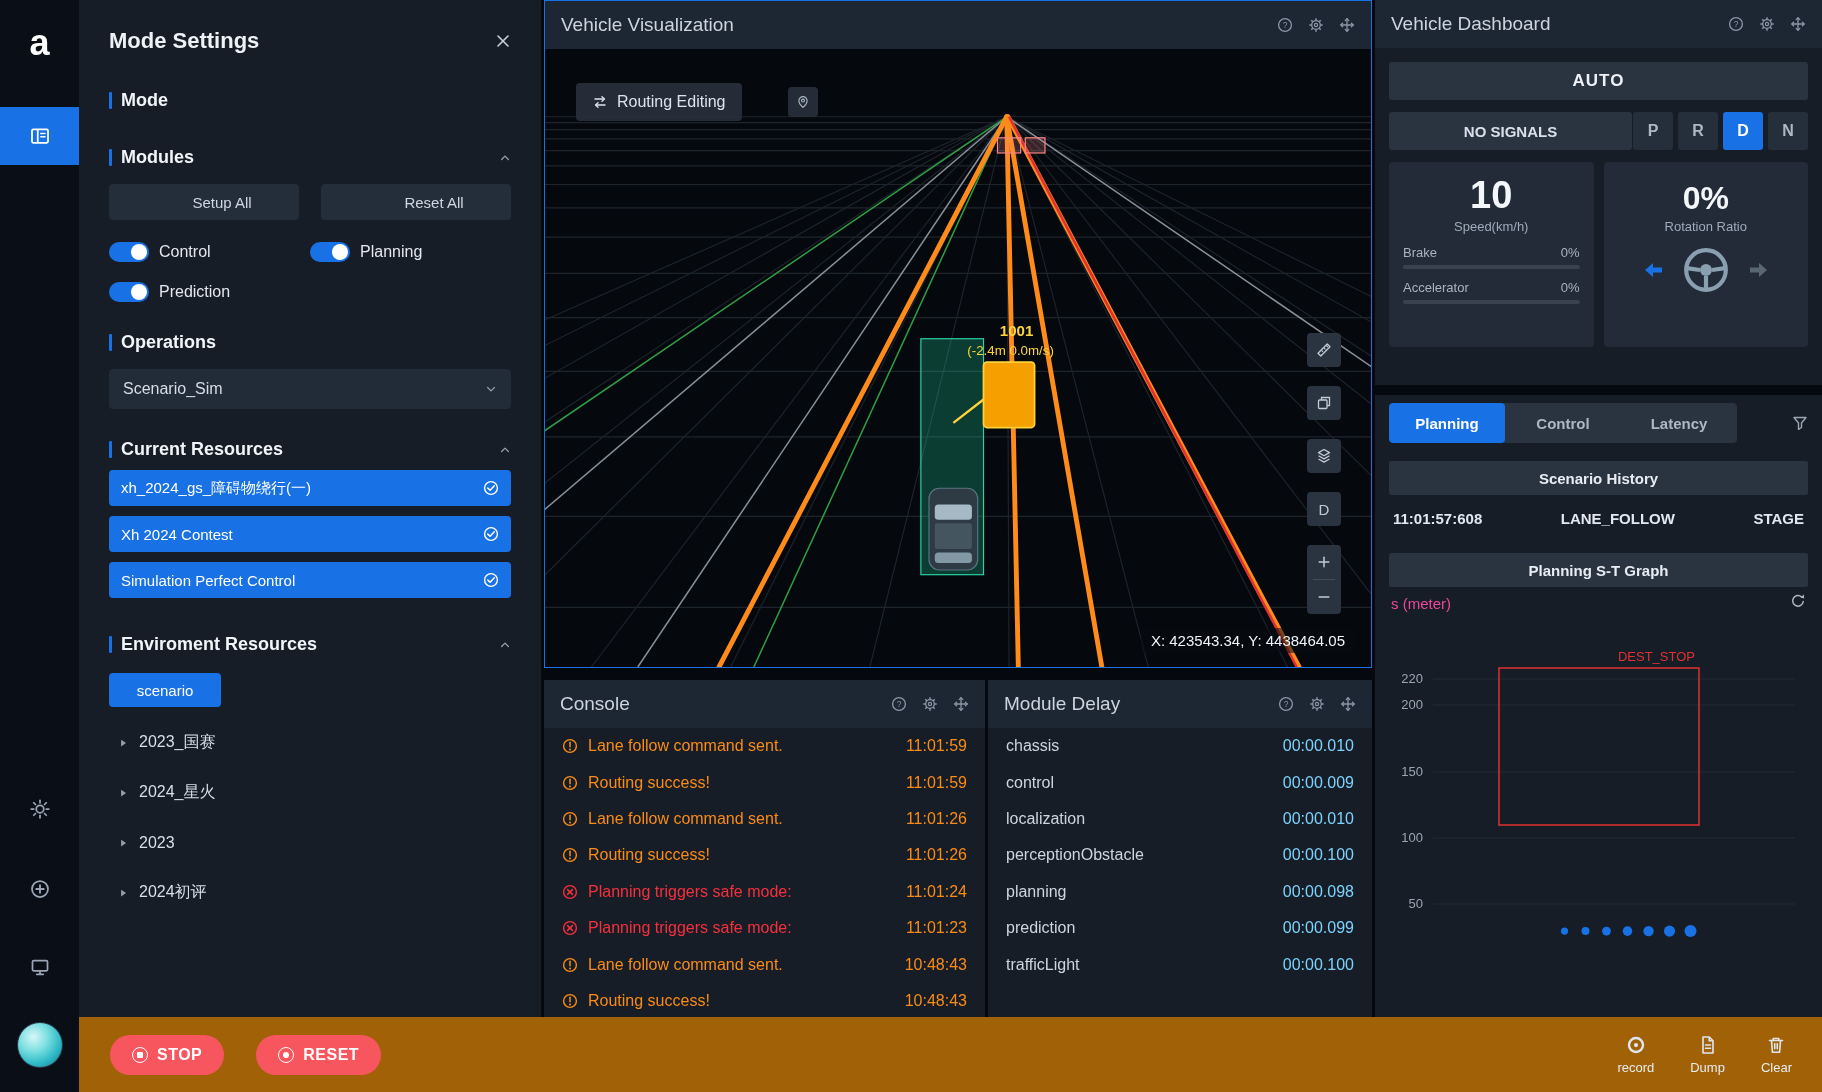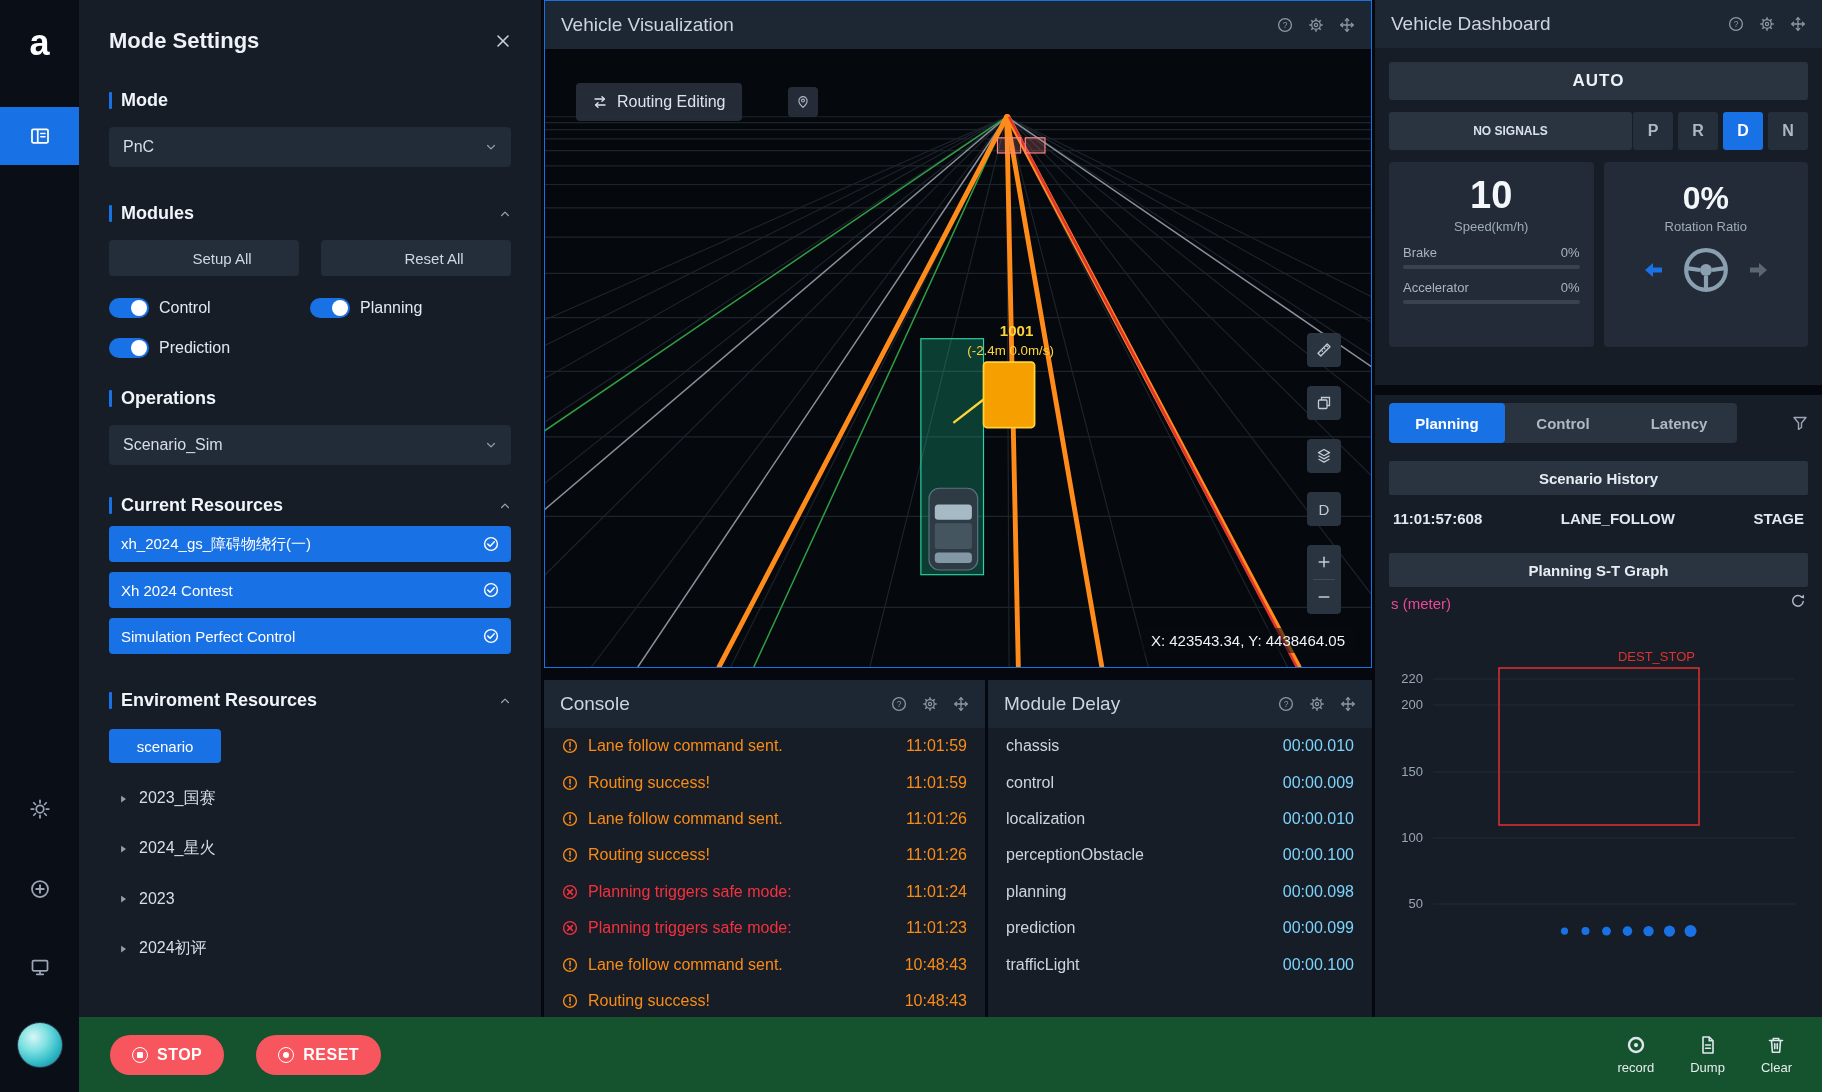--- a/index.html
+++ b/index.html
@@ -77,21 +77,21 @@
   .log-time{ color:var(--warn); }
   .dl-row{ display:flex; align-items:center; justify-content:space-between; padding:0 18px; height:36.4px; font-size:16px; }
   .dl-name{ color:#cdd5df; }
   .dl-val{ color:#7dd3fc; }
 
   
   .dash-panel{ position:absolute; left:1375px; top:0; width:447px; height:385px; background:var(--panel); overflow:hidden; }
   .dash-body{ padding:14px 14px 0; }
   .auto-bar{ height:38px; background:var(--strip); border-radius:3px; display:flex; align-items:center; justify-content:center; font-size:17px; font-weight:600; letter-spacing:1px; color:#eef2f7; }
   .signals-row{ display:flex; margin-top:12px; }
-  .no-signals{ width:243px; height:38px; background:var(--strip); border-radius:3px; display:flex; align-items:center; justify-content:center; font-size:12px; font-weight:700; color:#d9e0e9; }
+  .no-signals{ width:243px; height:38px; background:var(--strip); border-radius:3px; display:flex; align-items:center; justify-content:center; font-size:15px; font-weight:700; color:#d9e0e9; }
   .gears{ margin-left:auto; display:flex; gap:5px; }
   .gear{ width:40px; height:38px; background:#252f3c; border-radius:3px; display:flex; align-items:center; justify-content:center; font-size:16px; font-weight:600; color:#aeb8c4; }
   .gear.active{ background:var(--accent); color:#fff; }
   .cards-row{ display:flex; gap:10px; margin-top:12px; }
   .dcard{ flex:1; background:var(--card); border-radius:4px; padding:14px; height:185px; }
   .big-val{ text-align:center; font-size:38px; font-weight:700; color:#f3f7fb; line-height:1.05; }
   .big-val.small{ font-size:32px; }
   .val-label{ text-align:center; font-size:13px; color:#9fabba; margin-top:3px; }
   .pedal{ margin-top:11px; }
   .pedal-top{ display:flex; justify-content:space-between; font-size:13px; color:#a9b4c2; }
@@ -108,21 +108,21 @@
   .tab.active{ background:var(--accent); color:#fff; border-radius:4px; }
   .filter-ic{ margin-left:auto; color:#9aa6b5; }
   .strip-title{ margin:18px 14px 0; height:34px; background:var(--strip); display:flex; align-items:center; justify-content:center; font-size:15px; font-weight:600; color:#e8edf3; border-radius:2px; }
   .hist-row{ display:flex; align-items:center; justify-content:space-between; padding:0 18px; height:46px; font-size:15px; font-weight:600; color:#e2e8f0; }
   .chart-area{ position:relative; margin-top:0; height:378px; }
   .chart-ylab{ position:absolute; left:16px; top:8px; font-size:15px; color:#ec4899; }
   .chart-refresh{ position:absolute; right:16px; top:6px; color:#aeb8c4; }
   .stsvg{ position:absolute; left:0; top:24px; width:447px; height:330px; }
 
   
-  .bottombar{ position:absolute; left:79px; top:1017px; width:1743px; height:75px; background:#14532d; display:flex; align-items:center; }
+  .bottombar{ position:absolute; left:79px; top:1017px; width:1743px; height:75px; background:#a16207; display:flex; align-items:center; }
   .red-btn{ height:40px; border-radius:20px; background:var(--btnred); color:#fff; font-size:16px; font-weight:700; letter-spacing:.5px; display:flex; align-items:center; gap:9px; padding:0 22px; }
   .red-btn.stop{ margin-left:31px; }
   .red-btn.reset{ margin-left:32px; }
   .cir-ic{ width:16px; height:16px; border:1.8px solid #fff; border-radius:50%; display:flex; align-items:center; justify-content:center; flex:0 0 auto; }
   .cir-ic i{ display:block; width:6px; height:6px; background:#fff; }
   .cir-ic.sq i{ border-radius:1px; }
   .cir-ic.dot i{ border-radius:50%; }
   .bb-right{ margin-left:auto; margin-right:30px; display:flex; gap:36px; }
   .bb-item{ display:flex; flex-direction:column; align-items:center; gap:5px; color:#dfe6ee; }
   .bb-item .bb-label{ font-size:13px; color:#e6ecf2; }
@@ -337,28 +337,20 @@
       <button class="close-x">
           <svg class="ic">
             <use href="#sym-close"></use>
           </svg>
         </button>
     </div>
 
     <div class="sec">
       <span class="sec-label">Mode</span>
     </div>
-    <div class="select">
-      <span>PnC</span>
-      <span class="chev">
-          <svg class="ic12">
-            <use href="#sym-chevron-down"></use>
-          </svg>
-        </span>
-    </div>
 
     <div class="sec">
       <span class="sec-label">Modules</span>
       <button class="collapse">
           <svg class="ic12">
             <use href="#sym-chevron-up"></use>
           </svg>
         </button>
     </div>
     <div class="btn-row">

